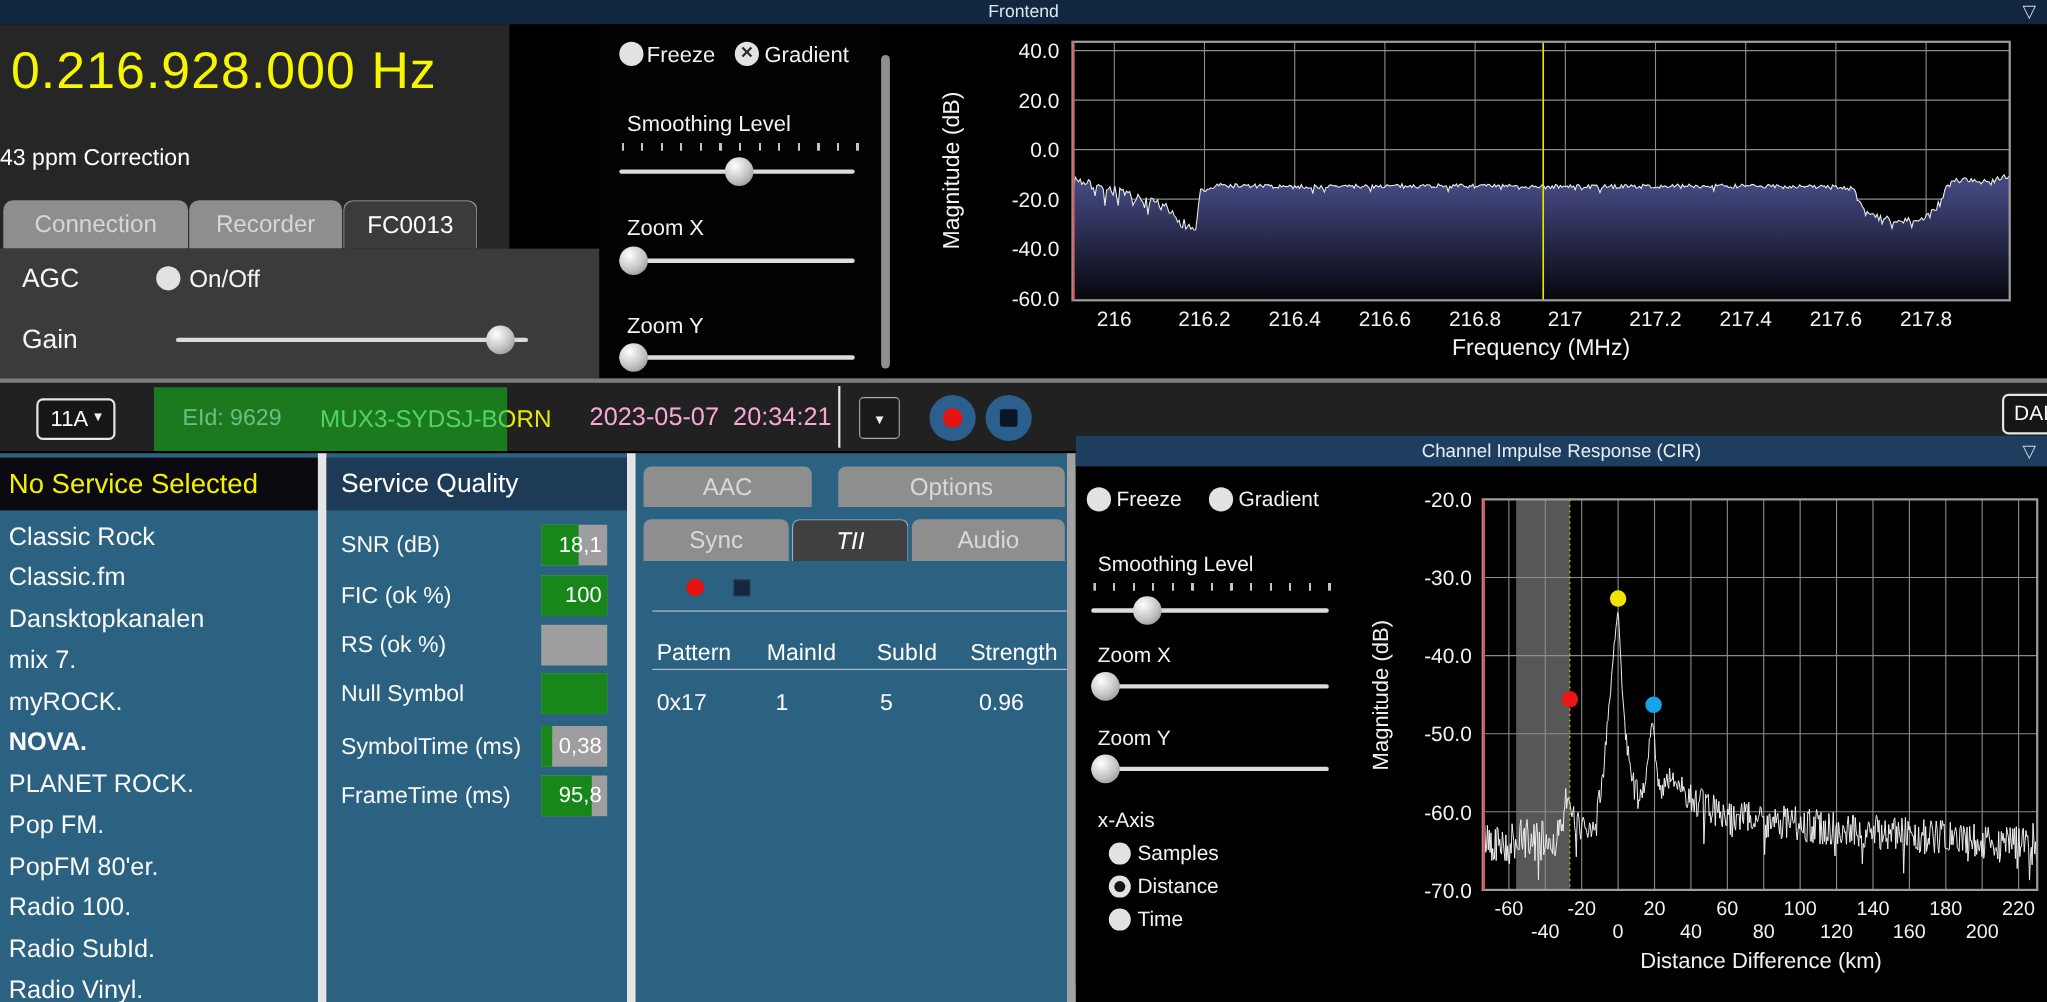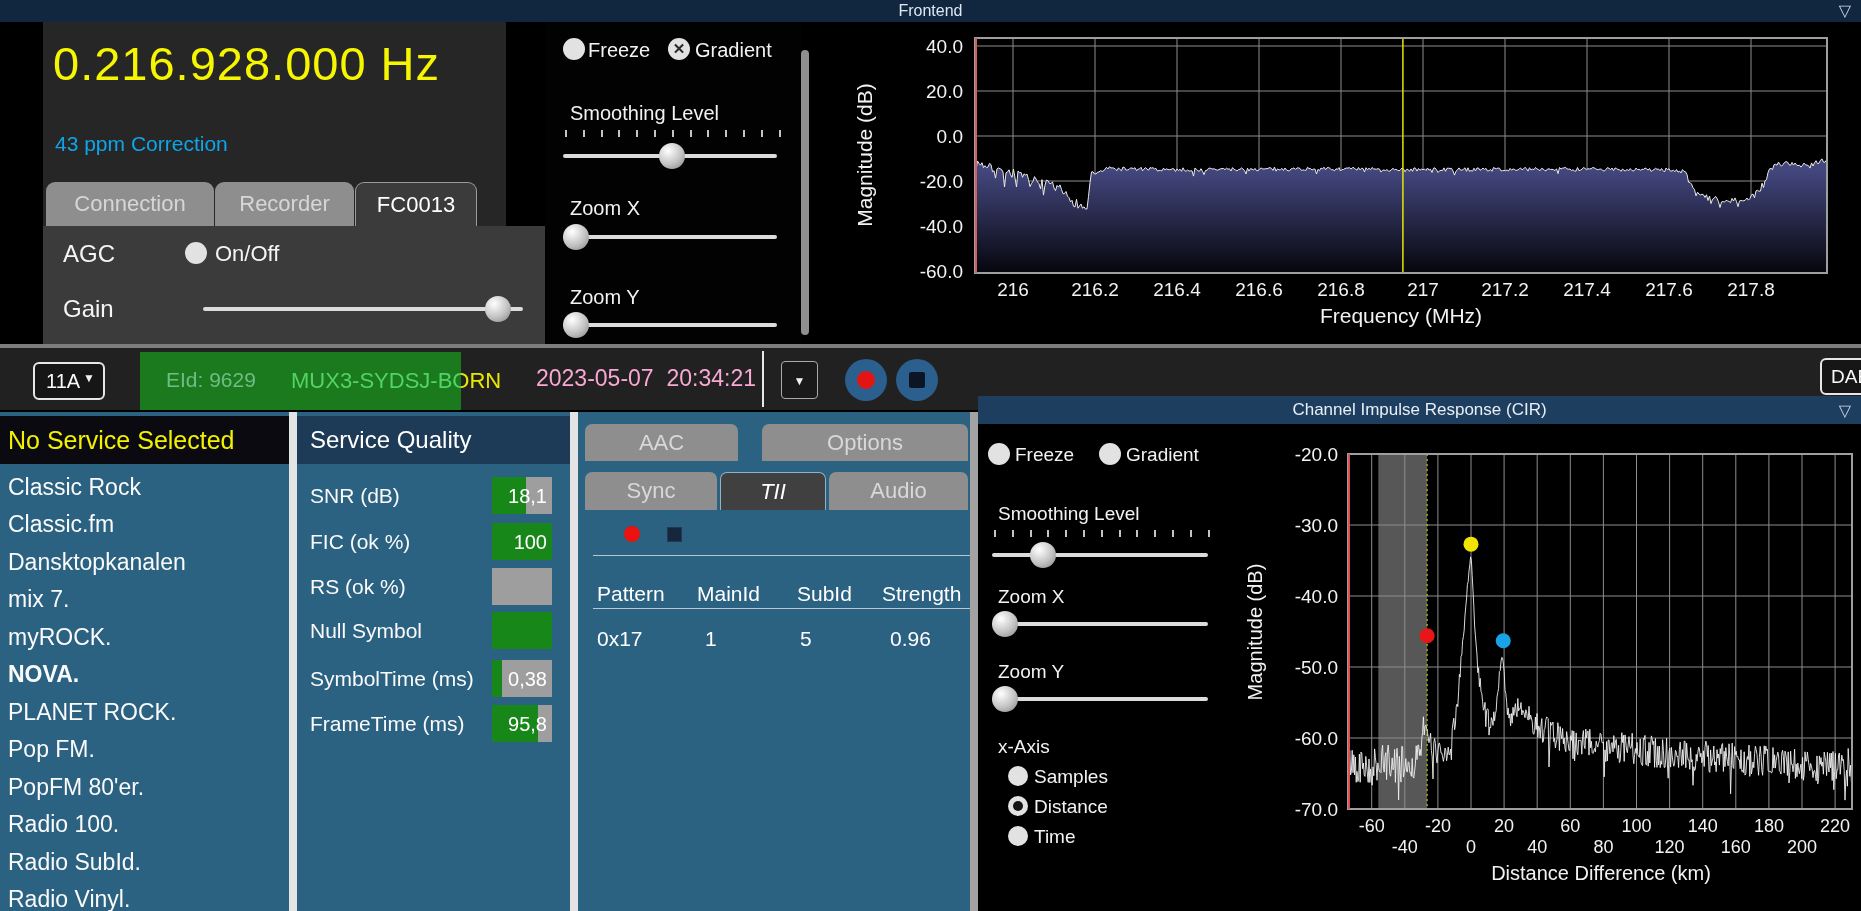--- a/index.html
+++ b/index.html
@@ -6,23 +6,23 @@
   html,body { background:#000; }
   body { font-family:"Liberation Sans", sans-serif; }
   #app { position:relative; width:1861px; height:911px; background:#000; overflow:hidden; }
 
   
   .titlebar { position:absolute; left:0; top:0; width:1861px; height:22px; background:#112740;
               color:#dde7f2; font-size:16px; line-height:22px; text-align:center; }
   .collapse-glyph { position:absolute; right:10px; top:0; font-size:16px; color:#c8d6e8; }
 
   
-  #tuner { position:absolute; left:0; top:22px; width:463px; height:326px; background:#262626;margin-left:43px; }
+  #tuner { position:absolute; left:0; top:22px; width:463px; height:326px; background:#262626; }
   .freq { position:absolute; left:10px; top:14px; font-size:47px; letter-spacing:1px; color:#f6f600; white-space:pre; }
-  .ppm  { position:absolute; left:12px; top:110px; font-size:21px; color:#0ea5e9; }
+  .ppm  { position:absolute; left:0; top:110px; font-size:21px; color:#ffffff; }
   .ttab { position:absolute; top:160px; height:44px; background:#8e8e8e; color:#d6d6d6;
           border-radius:9px 9px 0 0; font-size:22px; text-align:center; line-height:44px; }
   .ttab.active { background:#3b3b3b; color:#ffffff; border:1px solid #9a9a9a; border-bottom:none; }
   .tabbody { position:absolute; left:0; top:204px; width:545px; height:122px; background:#3b3b3b; }
   .lbl { color:#f5f5f5; position:absolute; }
   .radio { position:absolute; width:22px; height:22px; border-radius:50%; background:#e2e2e2; }
   .radio.xmark::after { content:"\2715"; position:absolute; left:0; top:0; width:100%; height:100%;
           color:#2a2a2a; font-size:15px; font-weight:bold; text-align:center; line-height:22px; }
   .radio.dot::after { content:""; position:absolute; left:6px; top:6px; width:10px; height:10px;
           border-radius:50%; background:#141414; }

